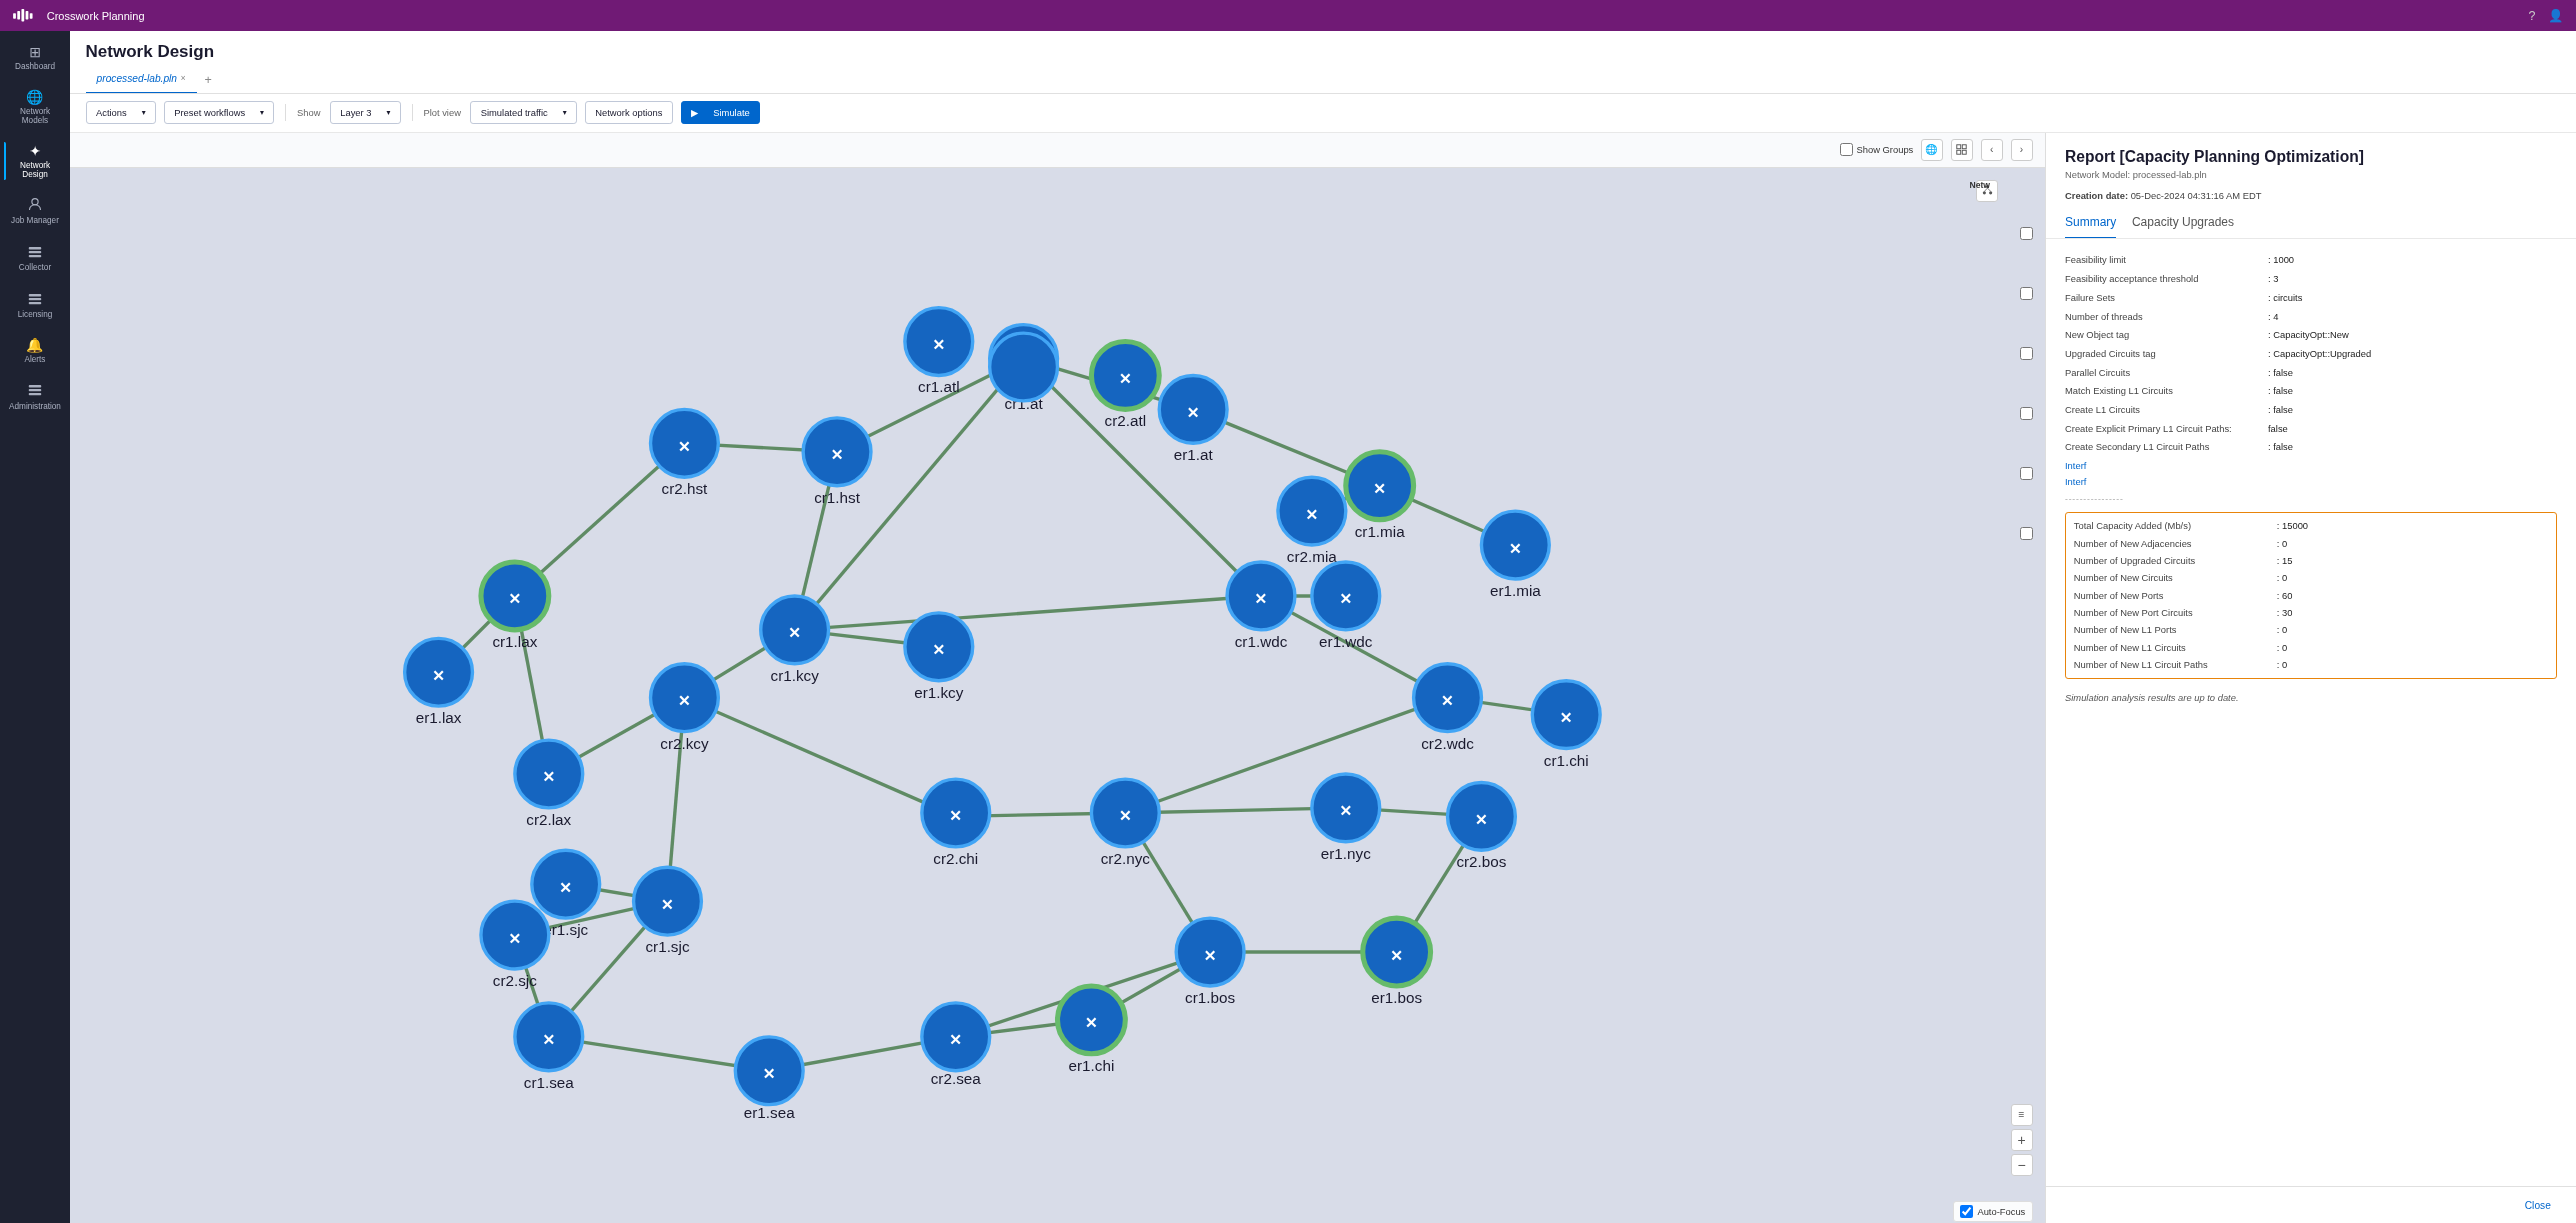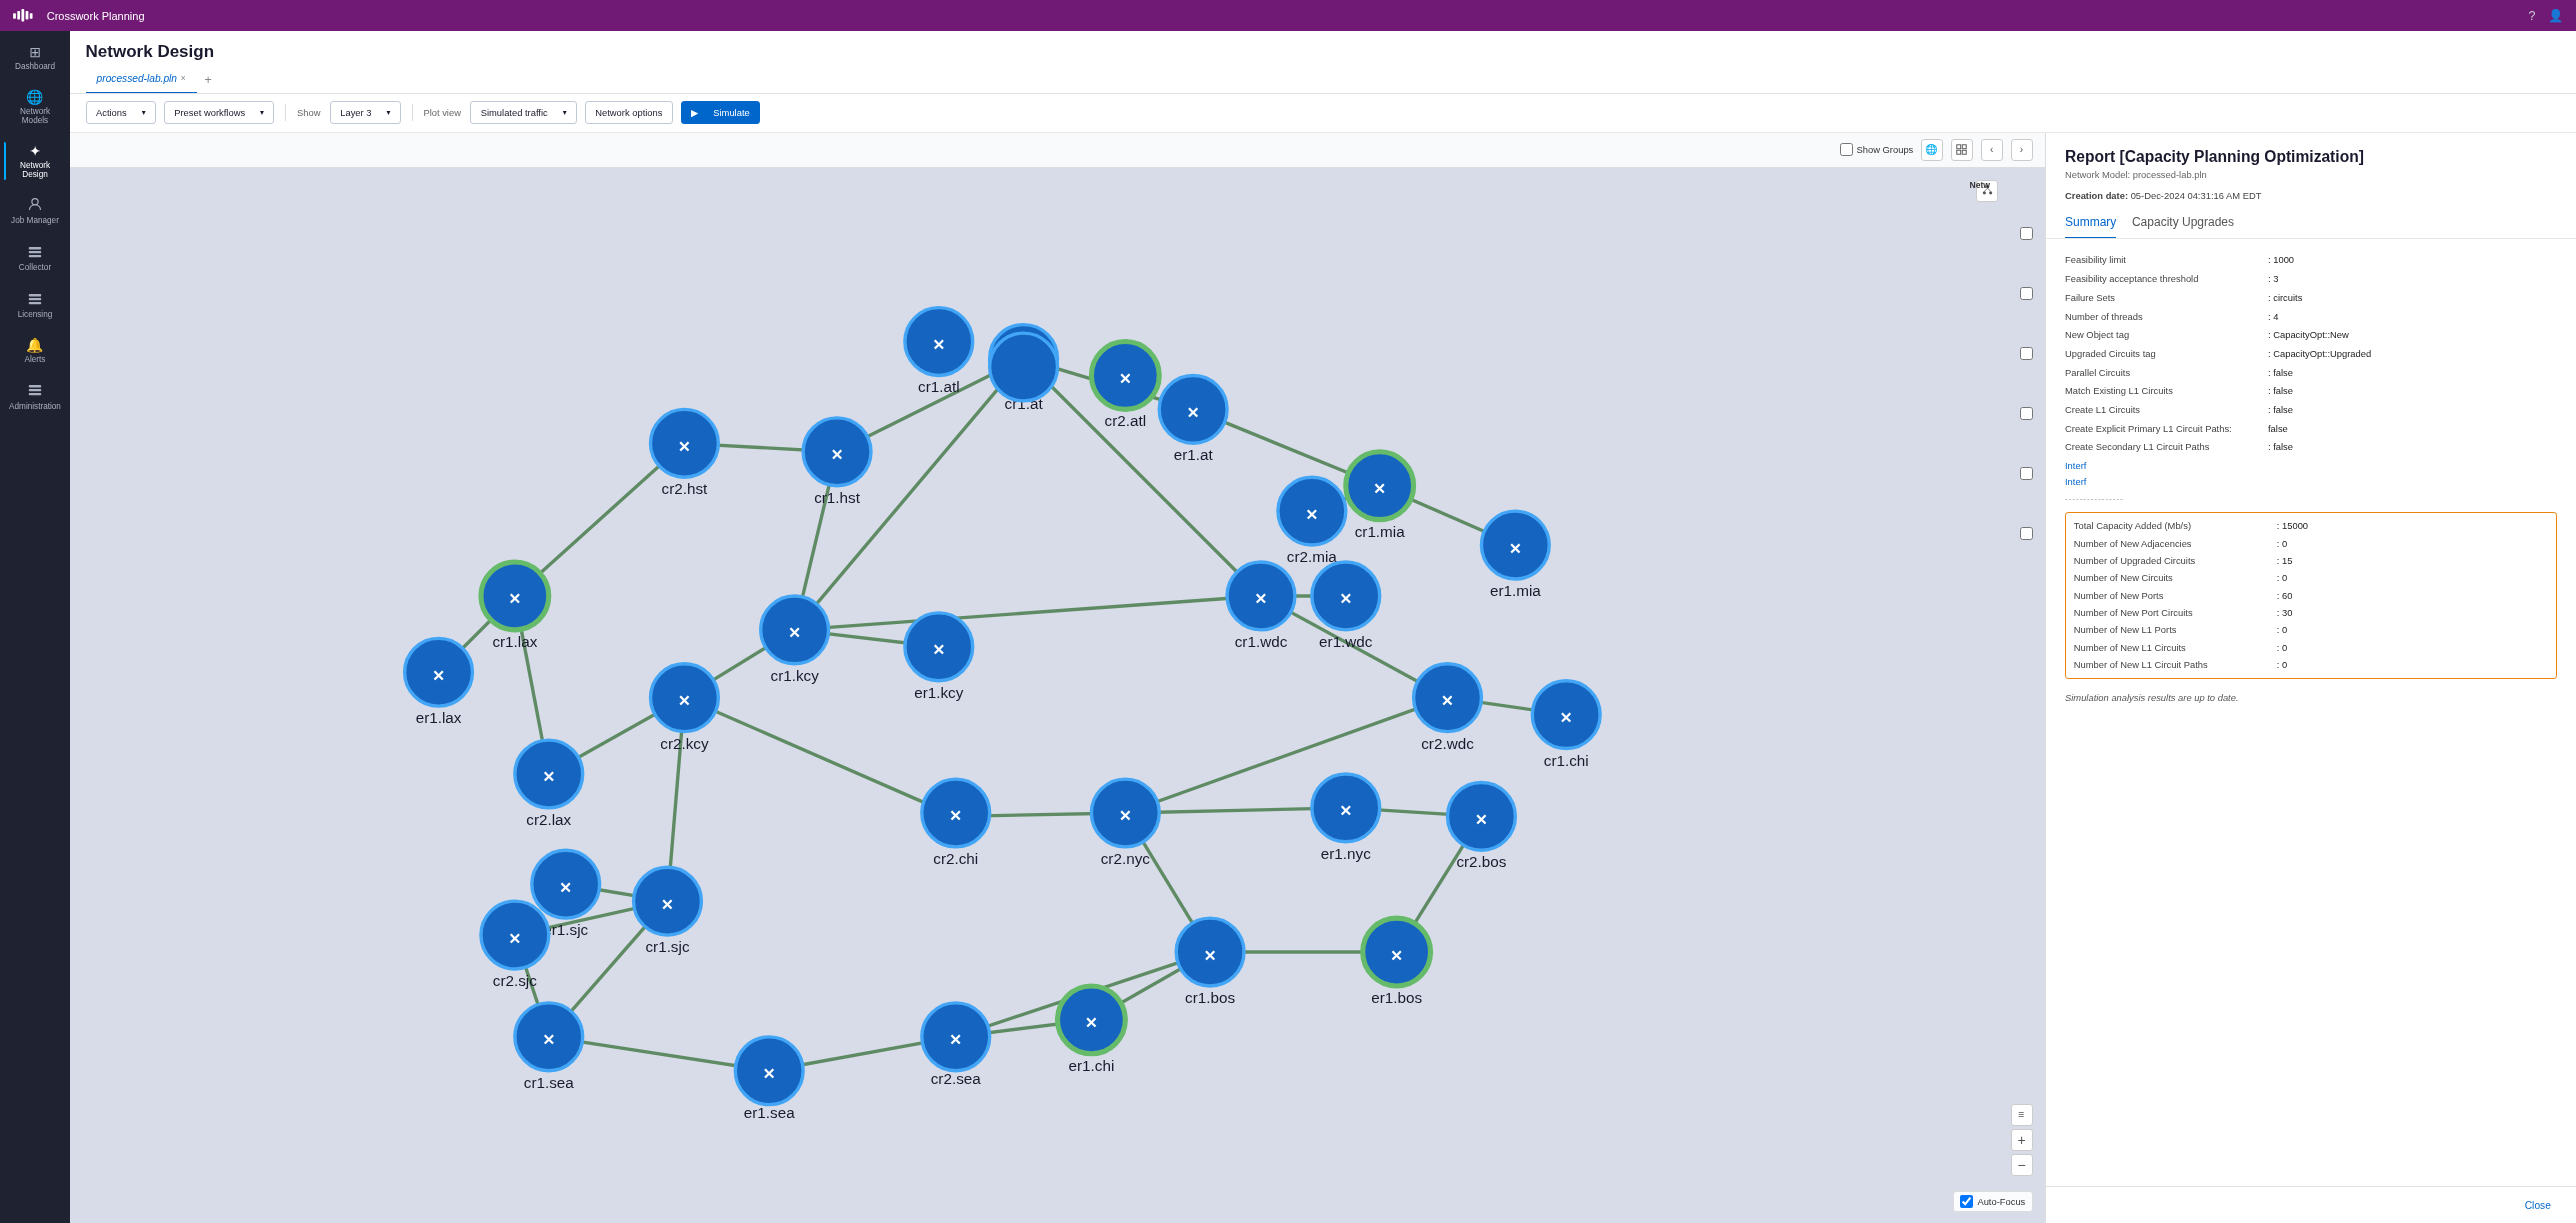--- a/index.html
+++ b/index.html
@@ -356,21 +356,21 @@
     }
 
     
     .report-content::-webkit-scrollbar { width: 6.2px; }
     .report-content::-webkit-scrollbar-track { background: #f5f5f5; }
     .report-content::-webkit-scrollbar-thumb { background: #c0c0c0; border-radius: 3.1px; }
 
     
     .autofocus-row {
       position: absolute;
-      bottom: 11px;
+      bottom: 1px;
       right: 12.5px;
       display: flex;
       align-items: center;
       gap: 4.7px;
       font-size: 9.4px;
       color: #333;
       background: rgba(255,255,255,0.9);
       padding: 3.1px 6.2px;
       border-radius: 3.1px;
       border: 0.8px solid #ddd;

